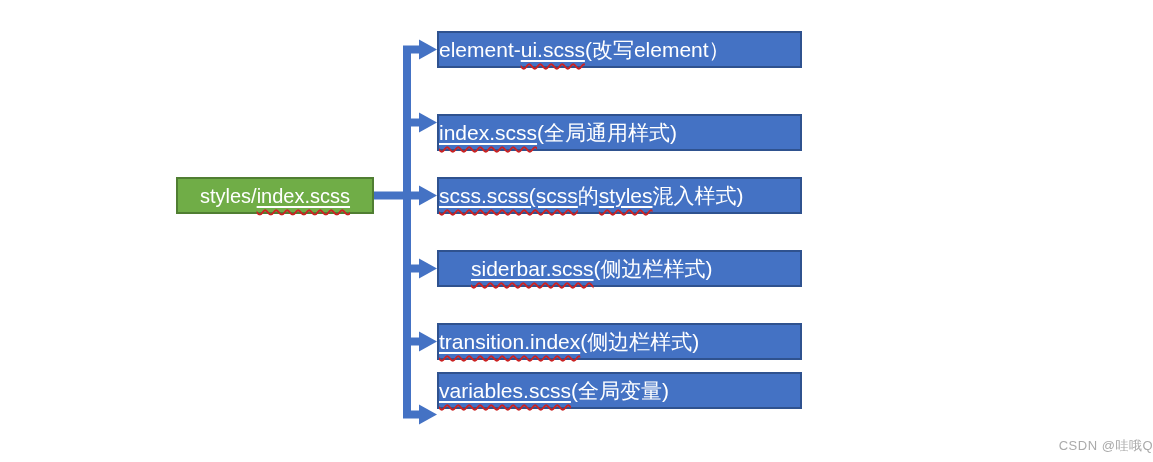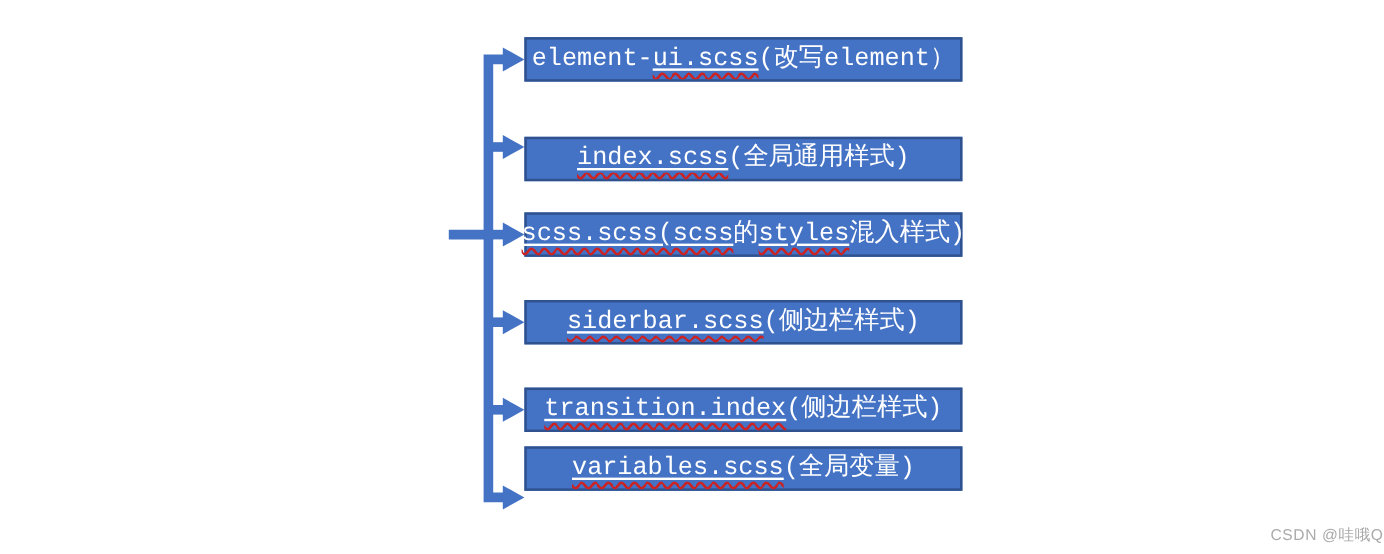--- a/index.html
+++ b/index.html
@@ -36,25 +36,24 @@
     position:absolute;
     left:437px;
     width:365px;
     height:37px;
     box-sizing:border-box;
     background:var(--node-fill);
     border:2px solid var(--node-border);
     color:var(--text);
     display:flex;
     align-items:center;
-    justify-content:center;
+    justify-content:flex-start;
     font-size:21px;
     white-space:nowrap;
     line-height:1;
-    font-family:Liberation Mono, monospace;
   }
   .root-node{
     position:absolute;
     left:176px;
     top:177px;
     width:198px;
     height:37px;
     box-sizing:border-box;
     background:var(--root-fill);
     border:2px solid var(--root-border);
@@ -101,35 +100,38 @@
     <path class="cline" d="M404 268.5 H420"></path>
     <path class="cline" d="M404 341.5 H420"></path>
     <polygon class="chead" points="419,39.5 419,59.5 437,49.5"></polygon>
     <polygon class="chead" points="419,112.5 419,132.5 437,122.5"></polygon>
     <polygon class="chead" points="419,185.5 419,205.5 437,195.5"></polygon>
     <polygon class="chead" points="419,258.5 419,278.5 437,268.5"></polygon>
     <polygon class="chead" points="419,331.5 419,351.5 437,341.5"></polygon>
     <polygon class="chead" points="419,404.5 419,424.5 437,414.5"></polygon>
   </svg>
 
+  <div class="root-node">
+    <span class="label"><span class="seg">styles/</span><span class="seg flagged"><span class="wavy">index.scss</span></span></span>
+  </div>
 
   <div id="nodes">
   <div class="node" style="top: 31px;">
     <span class="label"><span class="seg">element-</span><span class="seg flagged"><span class="wavy">ui.scss</span></span><span class="seg">(改写element）</span></span>
   </div>
 
   <div class="node" style="top: 114px;">
     <span class="label"><span class="seg flagged"><span class="wavy">index.scss</span></span><span class="seg">(全局通用样式)</span></span>
   </div>
 
   <div class="node" style="top: 177px;">
     <span class="label"><span class="seg flagged"><span class="wavy">scss.scss(scss</span></span><span class="seg">的</span><span class="seg flagged"><span class="wavy">styles</span></span><span class="seg">混入样式)</span></span>
   </div>
 
-  <div class="node" style="top: 250px;">
+  <div class="node" style="top: 250px; padding-left: 32px;">
     <span class="label"><span class="seg flagged"><span class="wavy">siderbar.scss</span></span><span class="seg">(侧边栏样式)</span></span>
   </div>
 
   <div class="node" style="top: 323px;">
     <span class="label"><span class="seg flagged"><span class="wavy">transition.index</span></span><span class="seg">(侧边栏样式)</span></span>
   </div>
 
   <div class="node" style="top: 372px;">
     <span class="label"><span class="seg flagged"><span class="wavy">variables.scss</span></span><span class="seg">(全局变量)</span></span>
   </div>

